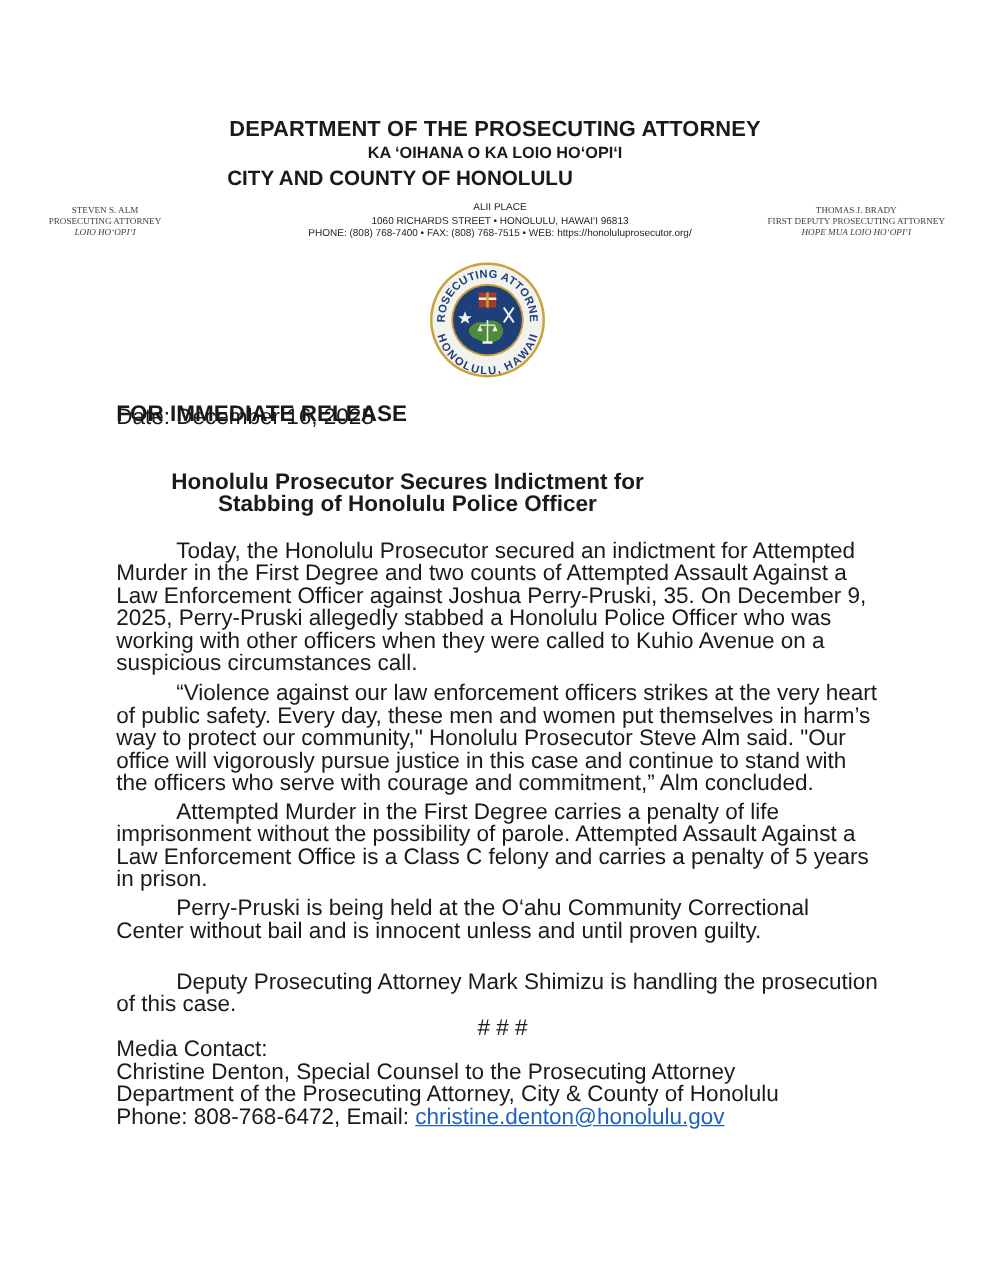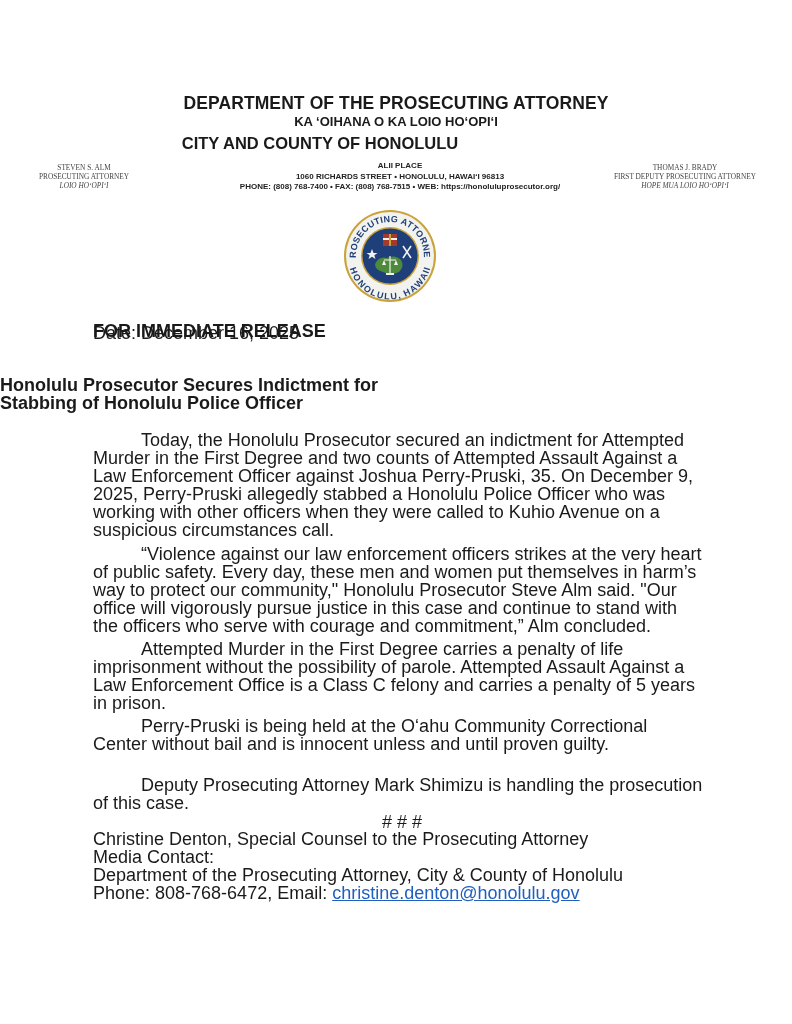--- a/index.html
+++ b/index.html
@@ -40,21 +40,20 @@
       font-size: 16.5px;
       color: #1a1a1a;
     }
     .hdr-address {
       left: 150px; width: 500px; top: 161px;
       text-align: center;
       font-family: "Liberation Sans", sans-serif;
       font-size: 8px;
       line-height: 10.5px;
       color: #222222;
-      font-weight: bold;
     }
     .side-block {
       top: 164px;
       font-family: Liberation Serif, serif;
       font-size: 7.3px;
       line-height: 8.8px;
       color: #444444;
       text-align: center;
     }
     .side-left { left: 8px; width: 152px; }
@@ -71,20 +70,21 @@
     }
     .release {
       left: 93px; top: 322px;
       font-weight: bold;
     }
     .date {
       left: 93px; top: 324px;
     }
     .title {
       left: 0; width: 652px; top: 376px;
+      text-align: center;
       font-weight: bold;
     }
     .para {
       left: 93px; width: 612px;
       text-align: left;
     }
     .indent { text-indent: 48px; }
     .p1 { top: 431px; }
     .p2 { top: 545px; }
     .p3 { top: 640px; }
@@ -176,17 +176,17 @@
 
 <div class="abs doc para indent p1">Today, the Honolulu Prosecutor secured an indictment for Attempted Murder in the First Degree and two counts of Attempted Assault Against a Law Enforcement Officer against Joshua Perry-Pruski, 35.  On December 9, 2025, Perry-Pruski allegedly stabbed a Honolulu Police Officer who was working with other officers when they were called to Kuhio Avenue on a suspicious circumstances call.</div>
 <div class="abs doc para indent p2">“Violence against our law enforcement officers strikes at the very heart of public safety. Every day, these men and women put themselves in harm’s way to protect our community," Honolulu Prosecutor Steve Alm said.  "Our office will vigorously pursue justice in this case and continue to stand with the officers who serve with courage and commitment,” Alm concluded.</div>
 <div class="abs doc para indent p3">Attempted Murder in the First Degree carries a penalty of life imprisonment without the possibility of parole.  Attempted Assault Against a Law Enforcement Office is a Class C felony and carries a penalty of 5 years in prison.</div>
 <div class="abs doc para indent p4">Perry-Pruski is being held at the O‘ahu Community Correctional Center without bail and is innocent unless and until proven guilty.</div>
 <div class="abs doc para indent p5">Deputy Prosecuting Attorney Mark Shimizu is handling the prosecution of this case.</div>
 
 <div class="abs doc hashes"># # #</div>
 
 <div class="abs doc contact">
+  <div>Media Contact:</div>
   <div>Christine Denton, Special Counsel to the Prosecuting Attorney</div>
-  <div>Media Contact:</div>
   <div>Department of the Prosecuting Attorney, City &amp; County of Honolulu</div>
   <div><span>Phone: 808-768-6472, Email: </span><a class="email-link" title="christine.denton@honolulu.gov">christine.denton@honolulu.gov</a></div>
 </div>
 
 </body></html>

